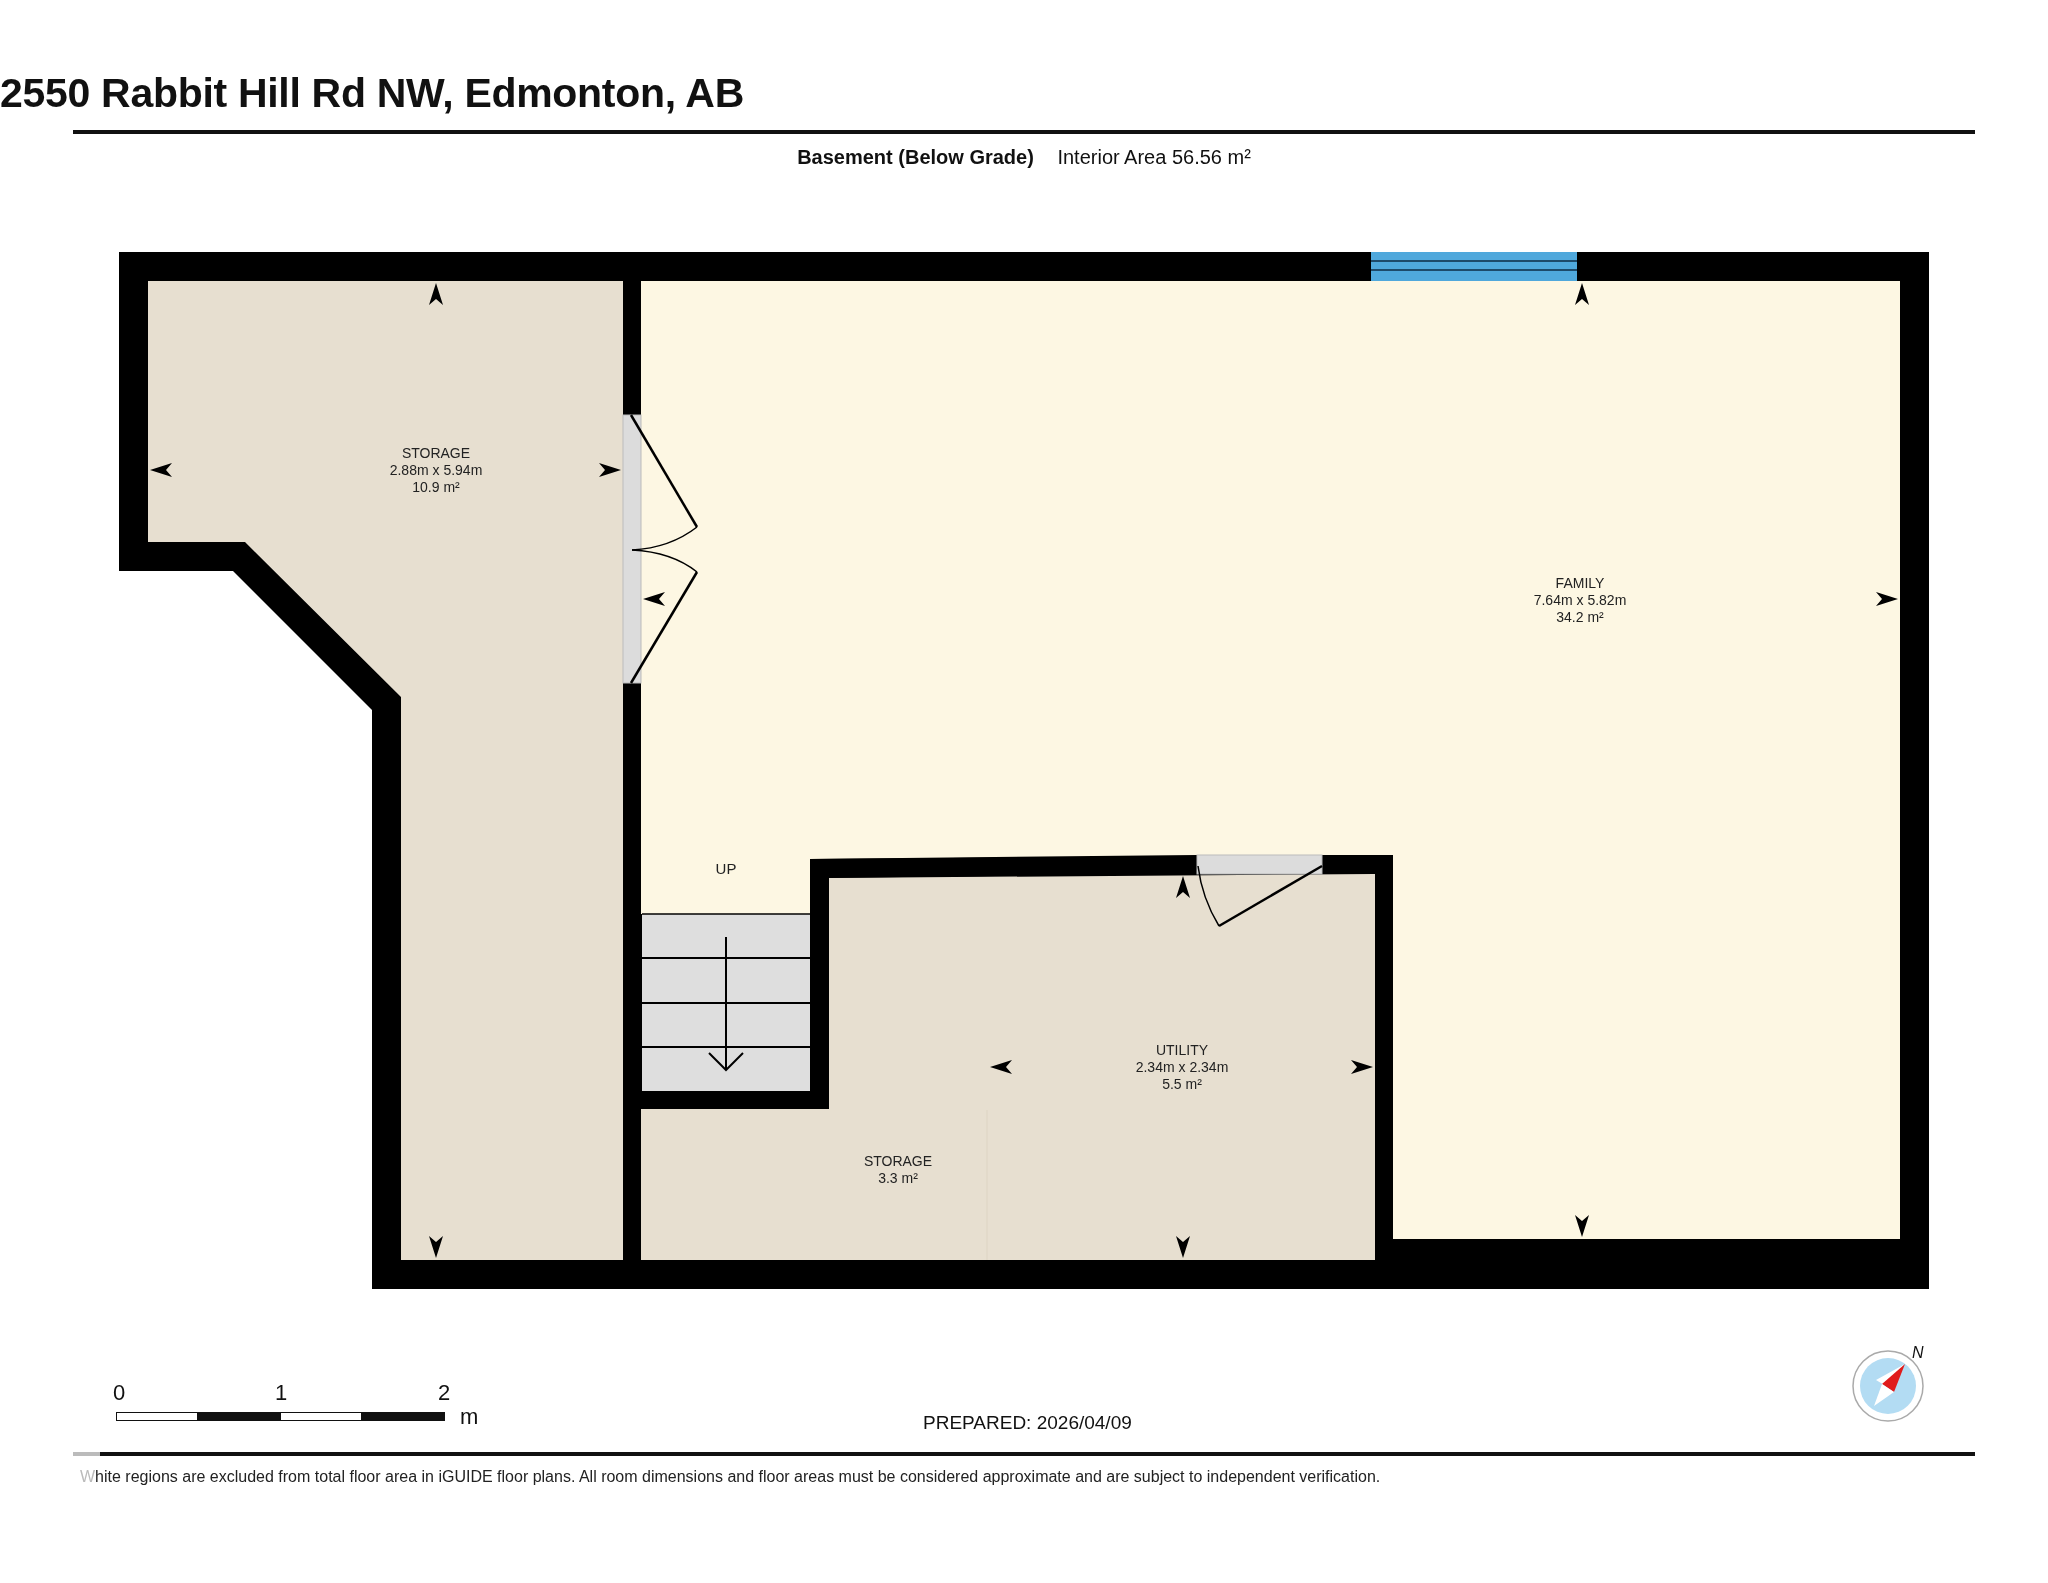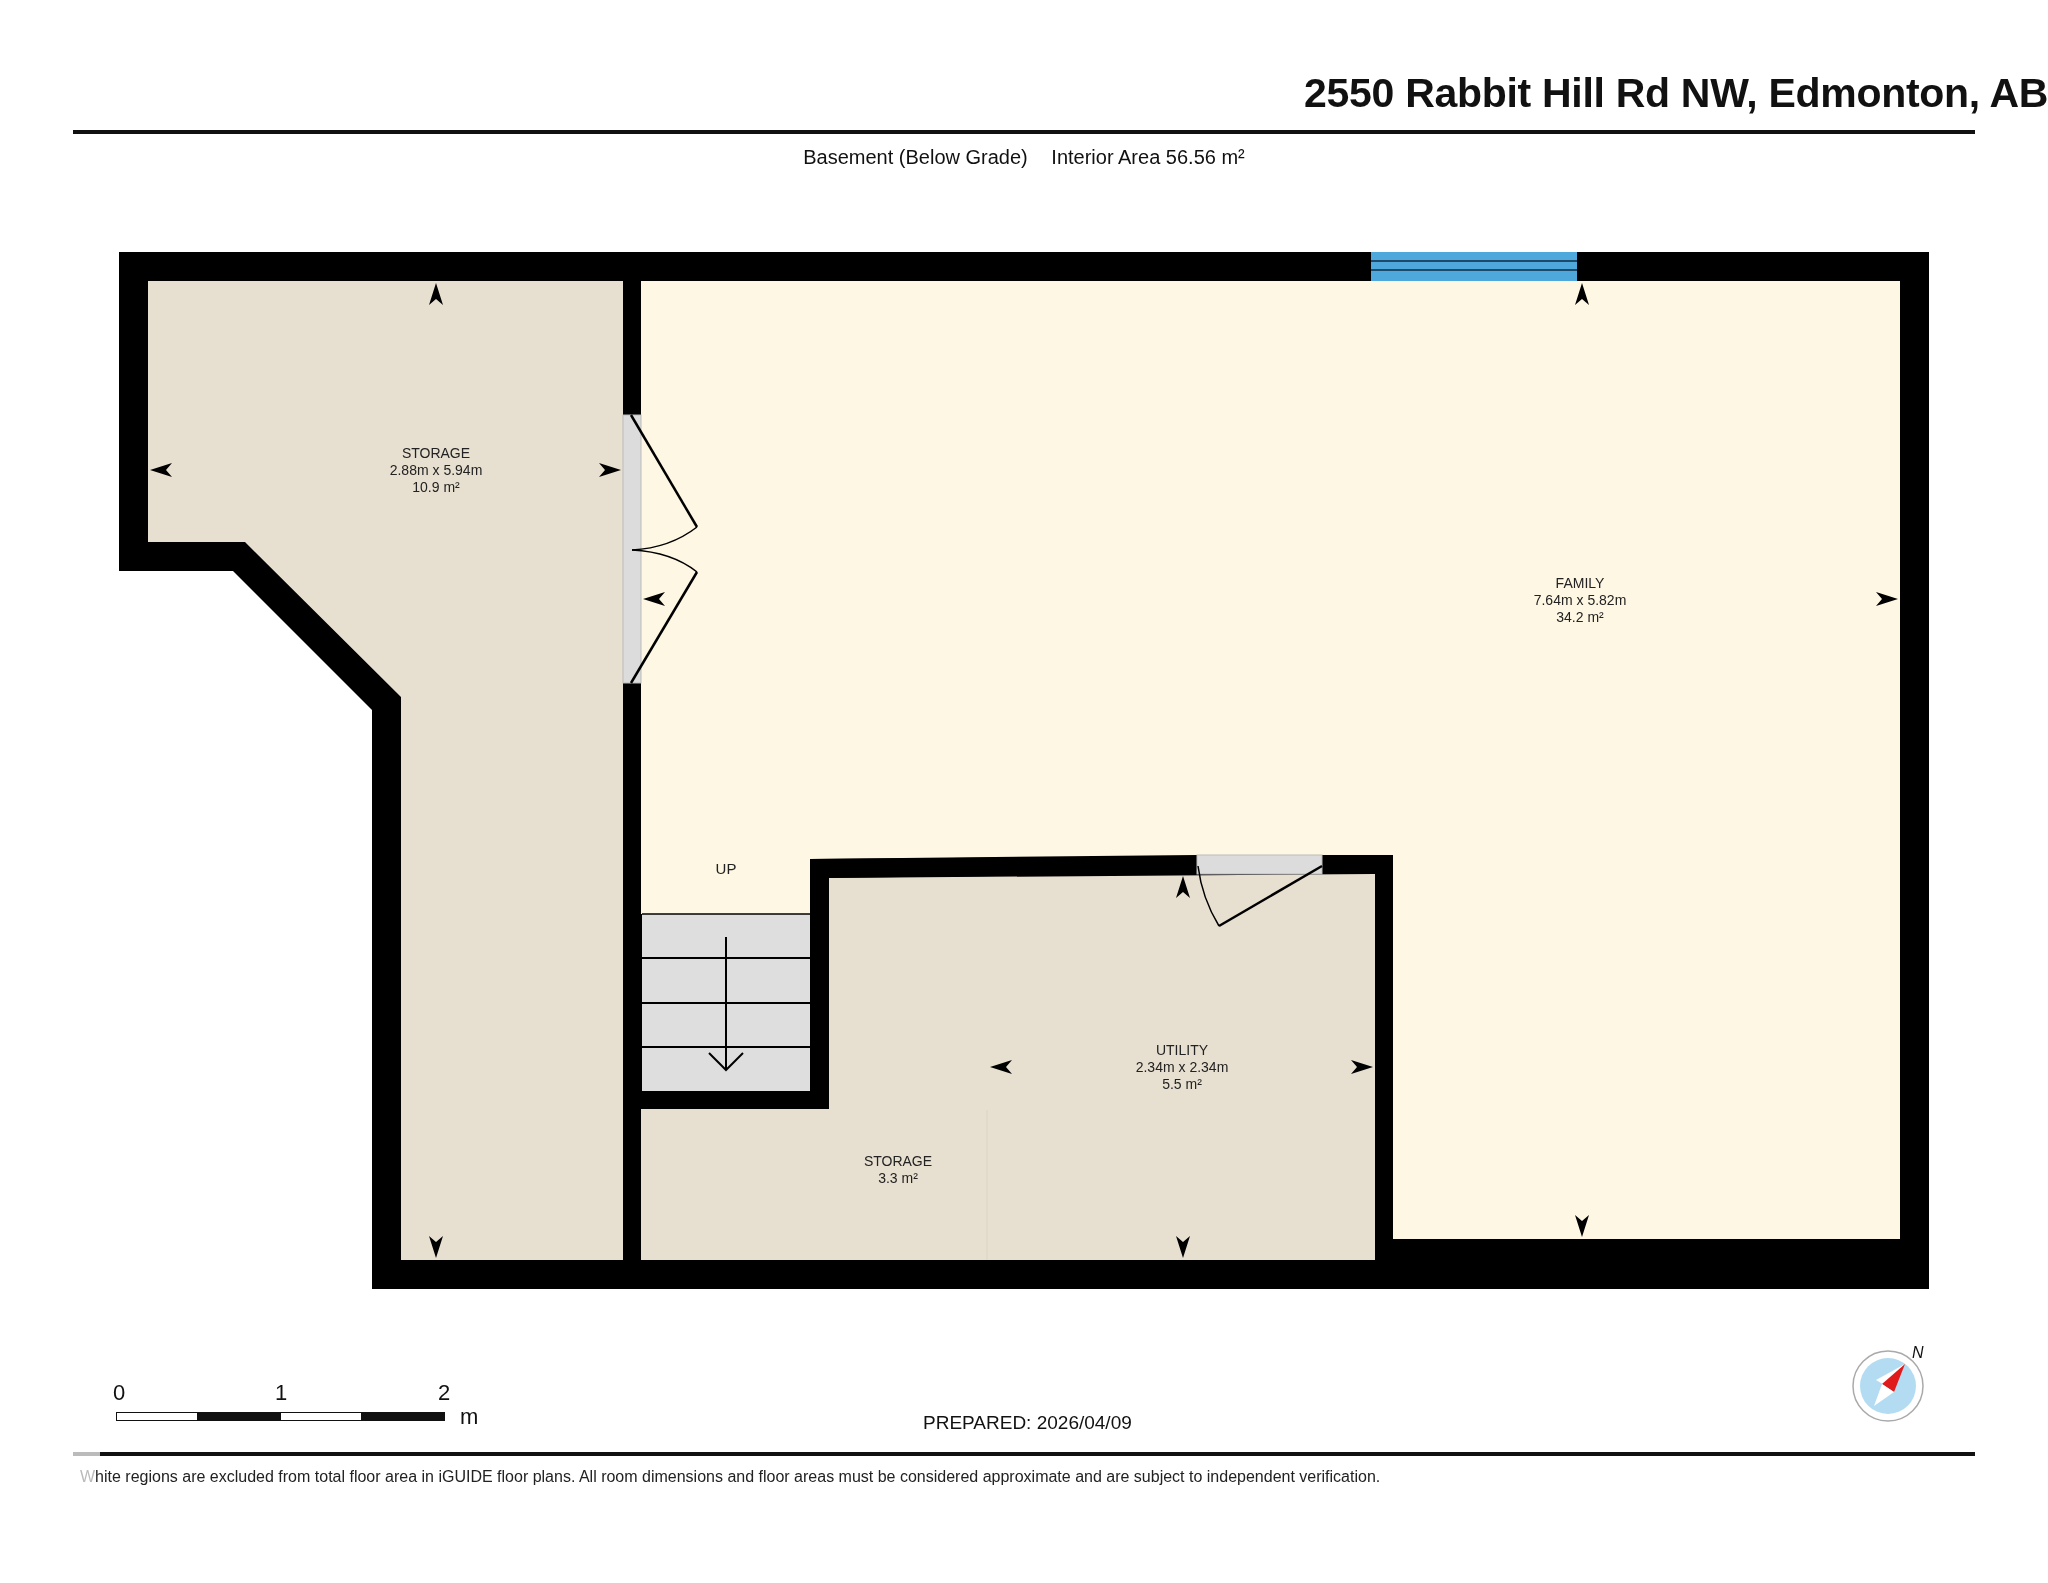--- a/index.html
+++ b/index.html
@@ -1,23 +1,23 @@
 <!DOCTYPE html>
 <html><head>
 <meta charset="utf-8">
 <style>
   html, body { margin: 0; padding: 0; background: #ffffff; }
   body { width: 2048px; height: 1583px; position: relative; overflow: hidden; font-family: "Liberation Sans", "DejaVu Sans", sans-serif; color: #111; }
-  .title { position: absolute; left: 0; width: 2048px; top: 70px; text-align: right; font-size: 41px; font-weight: bold; letter-spacing: -0.3px; color: #111; }
+  .title { position: absolute; left: 0; width: 2048px; top: 70px; text-align: left; font-size: 41px; font-weight: bold; letter-spacing: -0.3px; color: #111; }
   .rule { position: absolute; left: 73px; width: 1902px; background: #111; }
   .rule.top { top: 130px; height: 4px; }
   .rule.bottom { top: 1452px; height: 4px; }
   .rule.bottom .lead { position: absolute; left: 0; top: 0; width: 27px; height: 4px; background: #bbb; }
   .subtitle { position: absolute; left: 0; width: 2048px; top: 146px; text-align: center; font-size: 20px; }
-  .subtitle .floor { font-weight: normal; margin-right: 18px; margin-top: 36px; }
+  .subtitle .floor { font-weight: bold; margin-right: 18px; margin-top: 36px; }
   svg.plan { position: absolute; left: 0; top: 0; }
   .room-label { font-family: "Liberation Sans", "DejaVu Sans", sans-serif; font-size: 14px; fill: #222; text-anchor: middle; }
   .up-label { font-family: "Liberation Sans", "DejaVu Sans", sans-serif; font-size: 15px; fill: #222; text-anchor: middle; }
   .scale { position: absolute; left: 116px; top: 1380px; width: 400px; height: 60px; }
   .scale .tick-label { position: absolute; top: 0; font-size: 22px; transform: translateX(-50%); }
   .scale .bar { position: absolute; top: 32px; height: 9px; border: 1px solid #111; box-sizing: border-box; }
   .scale .bar.black { background: #111; }
   .scale .bar.white { background: #fff; }
   .scale .unit { position: absolute; left: 344px; top: 24px; font-size: 22px; }
   .prepared { position: absolute; left: 923px; top: 1400px; font-size: 19px; margin-top: 12px; }

